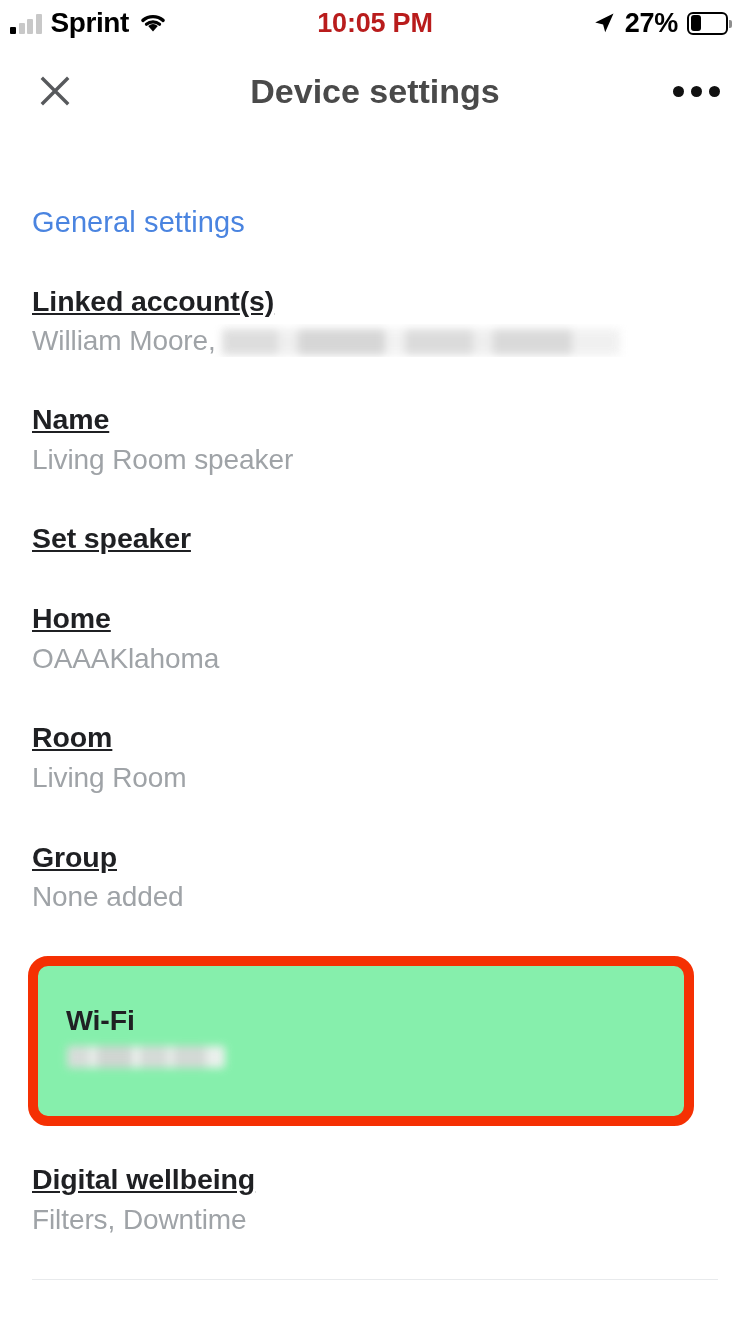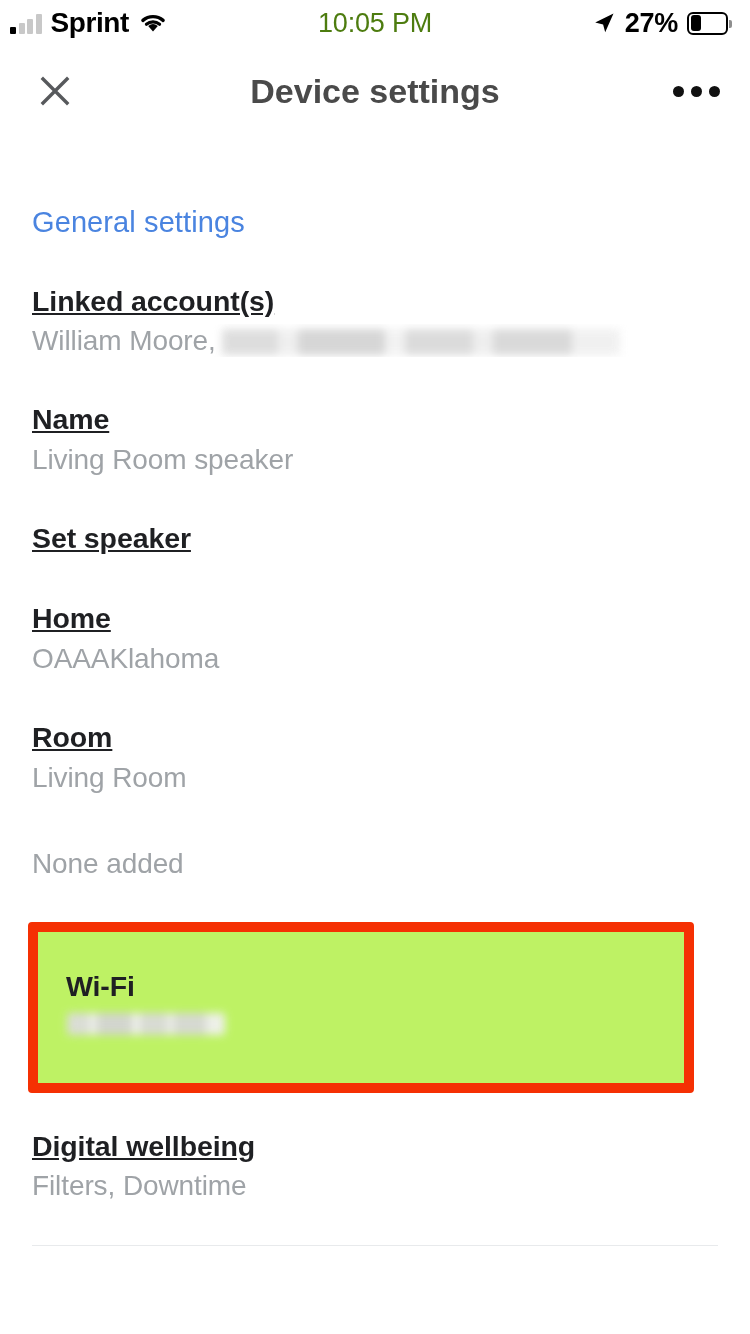--- a/index.html
+++ b/index.html
@@ -27,21 +27,21 @@
   .signal i.b3{ height:15px; }
   .signal i.b4{ height:20px; }
   .carrier{ font-size:28px; font-weight:600; color:#000; letter-spacing:-0.4px; line-height:1; }
   .wifi-ico{ width:30px; height:22px; display:block; }
 
   .sb-center{
     position:absolute; left:0; right:0; top:0; bottom:0;
     display:flex; align-items:center; justify-content:center;
     pointer-events:none;
   }
-  .clock{ font-size:27px; font-weight:400; color:#4d7c0f; letter-spacing:-0.2px; }
+  .clock{ font-size:27px; font-weight:700; color:#b91c1c; letter-spacing:-0.2px; }
 
   .sb-right{ margin-left:auto; display:flex; align-items:center; gap:9px; }
   .loc-ico{ width:24px; height:24px; display:block; }
   .batt-pct{ font-size:27px; font-weight:600; color:#000; letter-spacing:-0.3px; }
   .battery{ position:relative; width:45px; height:23px; }
   .battery .shell{
     position:absolute; left:0; top:0; width:41px; height:23px;
     border:2.2px solid #000; border-radius:6px;
   }
   .battery .cap{
@@ -123,22 +123,22 @@
   .redact.acct{ width:398px; height:26px; margin-left:6px; }
   .redact.ssid{ width:158px; height:22px; margin-top:10px; margin-left:1px; vertical-align:0; }
 
   
   .wifi-wrap{
     margin:42px -32px 0 -32px;
     padding:0 32px;
   }
   .wifi-highlight{
     border:10px solid #f53003;
-    border-radius:4px;
-    background:#bef264;
+    border-radius:20px;
+    background:#86efac;
     padding:38px 0 44px 28px;
     margin-left:-4px;
     margin-right:24px;
   }
   .wifi-highlight .r-title{
     font-size:28.5px; font-weight:600; color:#1f2023; letter-spacing:-0.1px; line-height:1.15;
   }
 
   .divider{
     height:1px;
@@ -224,20 +224,21 @@
     <div class="r-title">Home</div>
     <div class="r-sub">OAAAKlahoma</div>
   </div>
 
   <div class="row">
     <div class="r-title">Room</div>
     <div class="r-sub">Living Room</div>
   </div>
 
   <div class="row">
+    <div class="r-title">Group</div>
     <div class="r-sub">None added</div>
   </div>
 
   <div class="wifi-wrap">
     <div class="wifi-highlight">
       <div class="r-title">Wi-Fi</div>
       <div><span class="redact ssid"></span></div>
     </div>
   </div>
 

